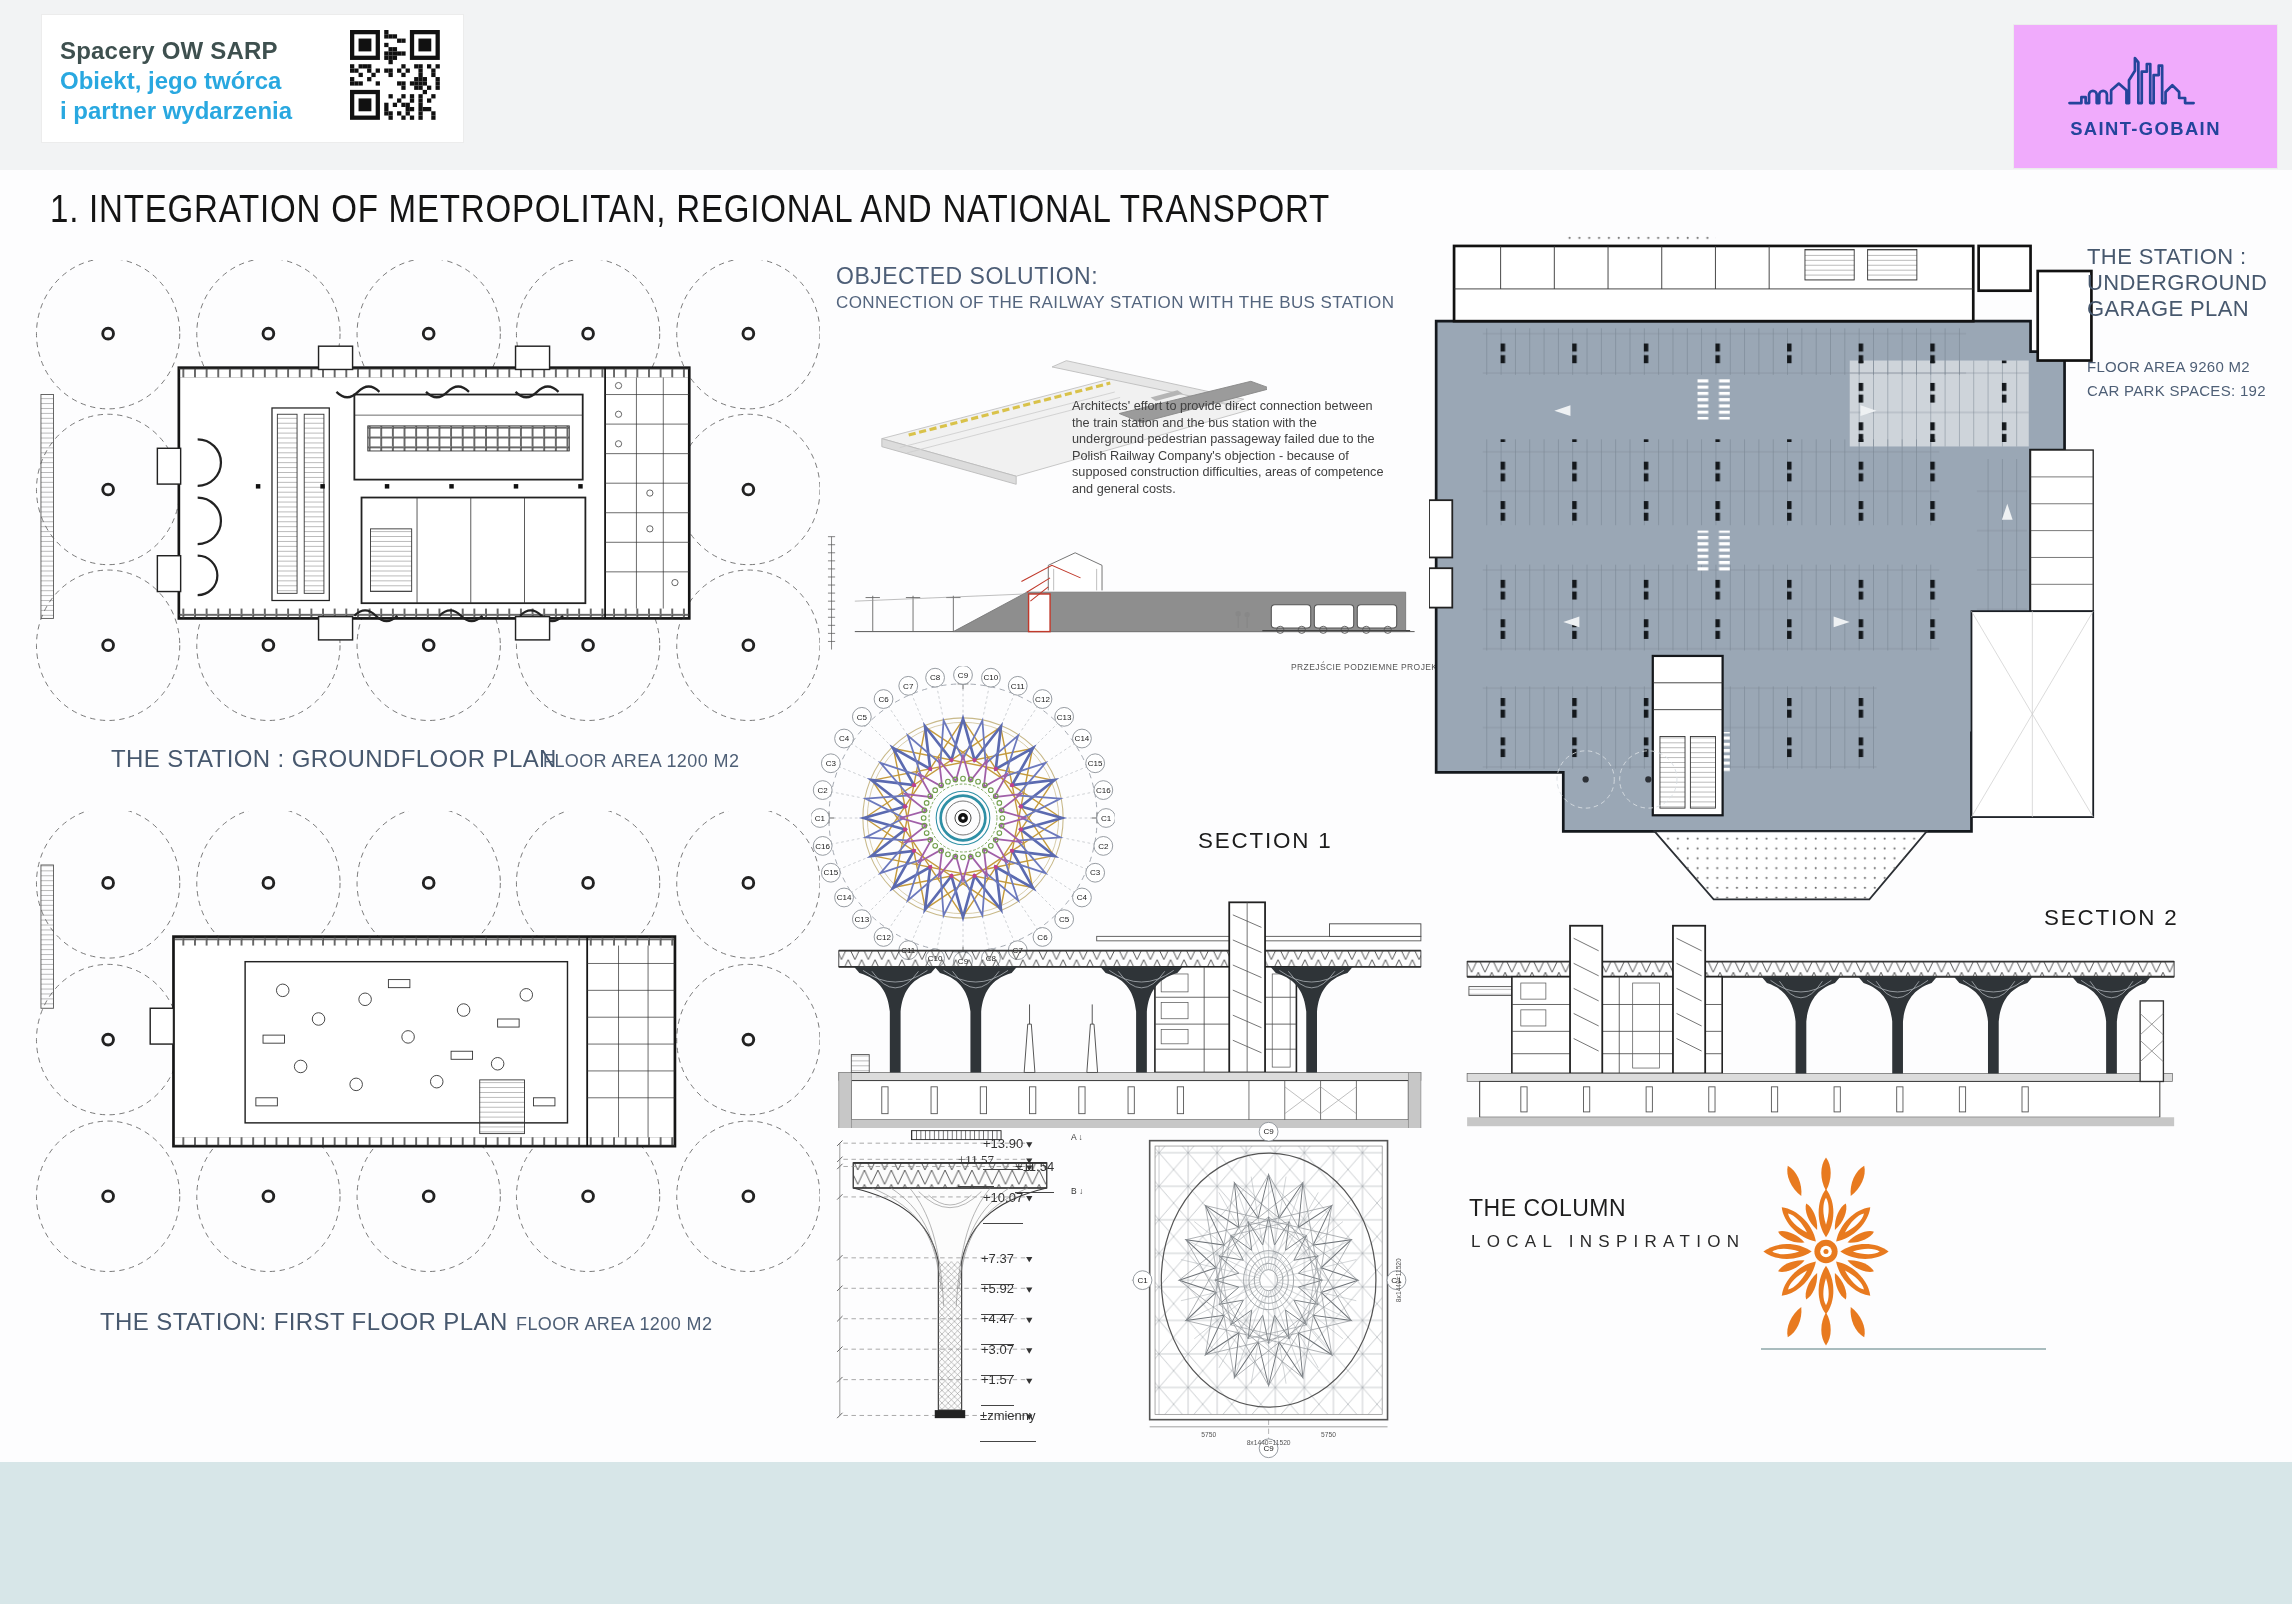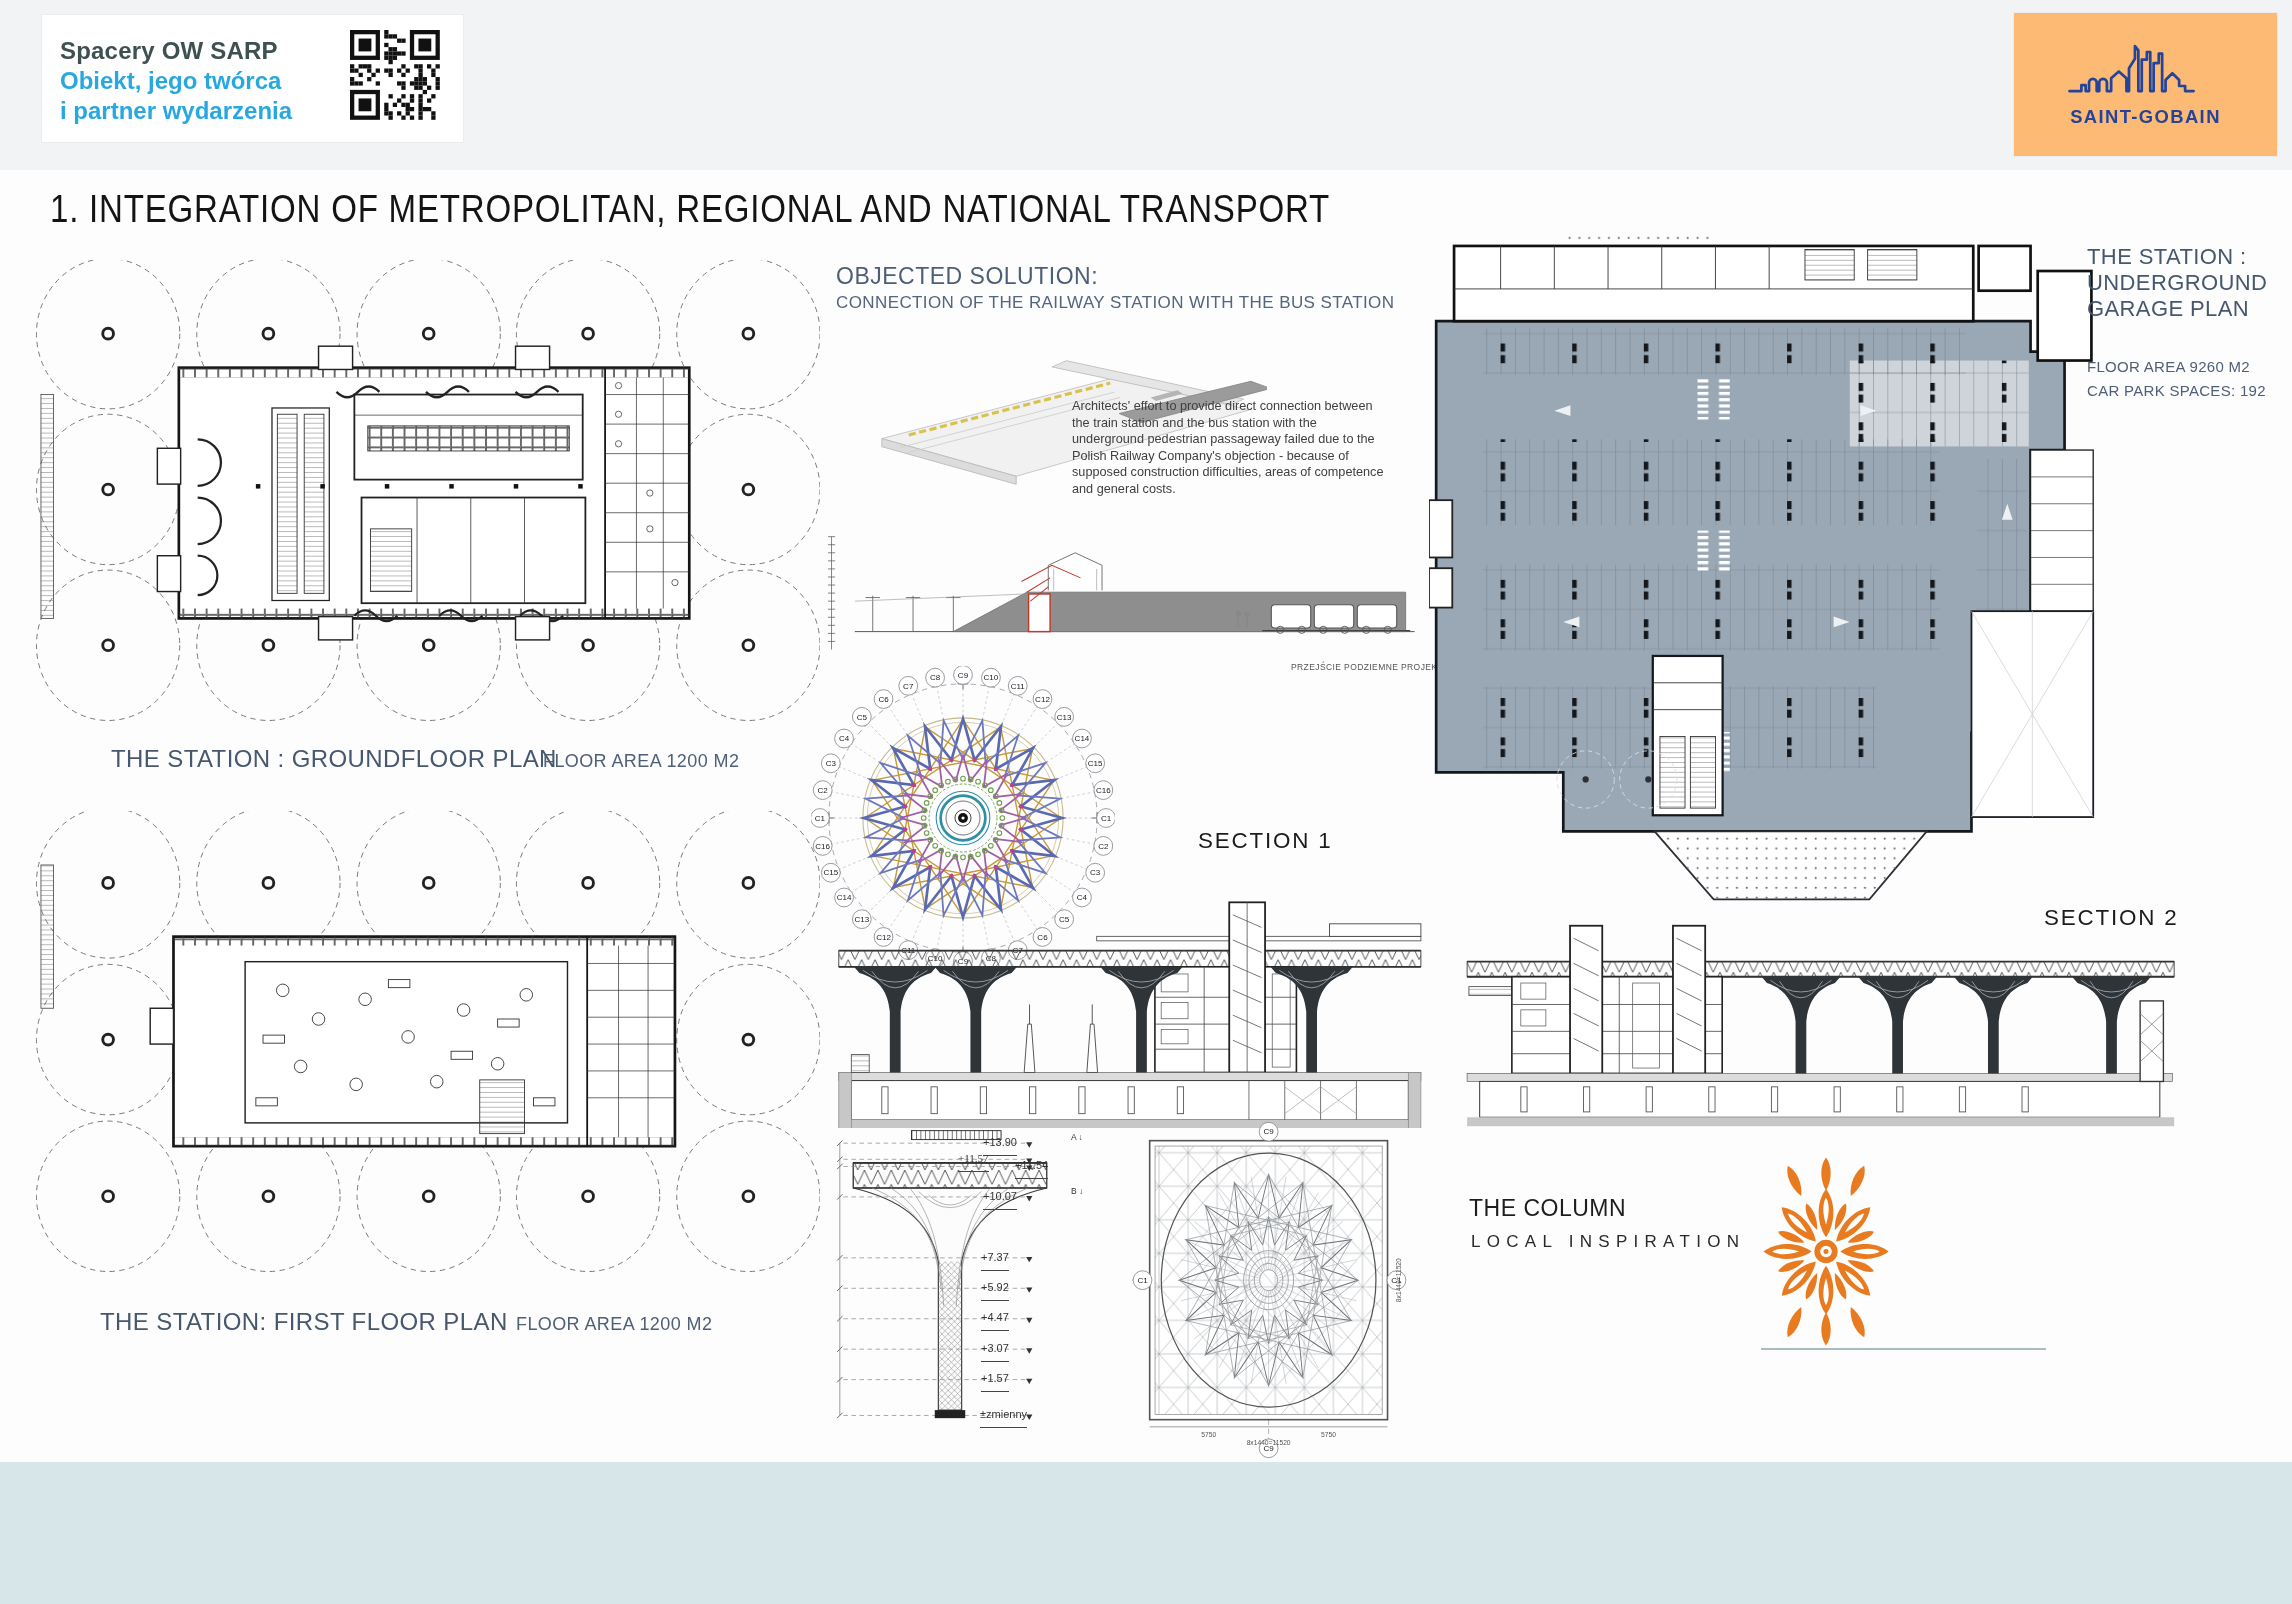--- a/index.html
+++ b/index.html
@@ -6,42 +6,42 @@
   .poster{position:relative;width:2293px;height:1605px;background:#fdfdfe;
           font-family:"Liberation Sans",sans-serif;overflow:hidden;}
   .abs{position:absolute;}
   
   .topband{position:absolute;left:0;top:0;width:2293px;height:170px;background:#f2f3f4;padding-left:12px;}
   .event-card{position:absolute;left:41px;top:14.3px;width:421px;height:127px;background:#fff;border:0.9px solid #ececec;}
   .event-l1{position:absolute;left:18px;top:21.5px;font-size:24px;font-weight:bold;color:#3e504f;letter-spacing:0.2px;}
   .event-l2{position:absolute;left:18px;top:52px;font-size:24px;font-weight:bold;color:#29a8e0;}
   .event-l3{position:absolute;left:18px;top:82px;font-size:24px;font-weight:bold;color:#29a8e0;}
   .qr{position:absolute;right:23px;top:14.3px;}
-  .sponsor-card{position:absolute;left:2013px;top:12px;width:263px;height:143px;background:#fdba74;border:0.9px solid #ececec;}
+  .sponsor-card{position:absolute;left:2013px;top:24px;width:263px;height:143px;background:#f0abfc;border:0.9px solid #ececec;}
   .sg-label{position:absolute;left:0;top:93px;width:263px;text-align:center;font-size:18.4px;
             letter-spacing:1.4px;font-weight:600;color:#24449b;}
   
   .main-title{position:absolute;left:50px;top:188px;font-size:38px;font-weight:400;color:#141414;
               letter-spacing:0.9px;white-space:nowrap;transform:scaleX(.87);transform-origin:left top;}
   .plan-caption{position:absolute;font-size:24px;color:#47586e;letter-spacing:0.4px;white-space:nowrap;}
   .plan-area{position:absolute;font-size:18px;color:#4e5f76;letter-spacing:0.4px;white-space:nowrap;}
   .obj-h{position:absolute;left:836px;top:263px;font-size:23px;color:#4d5e77;letter-spacing:0.5px;}
   .obj-sub{position:absolute;left:836px;top:293px;font-size:17px;color:#54657e;letter-spacing:0.4px;white-space:nowrap;}
   .obj-body{position:absolute;left:1072px;top:398px;width:315px;font-size:12.7px;line-height:1.3;color:#404040;}
   .rail-caption{position:absolute;left:1291px;top:662px;font-size:8.5px;color:#555;letter-spacing:0.4px;}
   .section-label{position:absolute;font-size:22.4px;color:#1c1c1c;letter-spacing:1.8px;white-space:nowrap;}
   .garage-cap{position:absolute;left:2087px;font-size:22px;color:#47586e;letter-spacing:0.4px;white-space:nowrap;}
   .garage-area{position:absolute;left:2087px;font-size:15px;color:#4e5f76;letter-spacing:0.3px;white-space:nowrap;}
   .col-h{position:absolute;left:1469px;top:1195px;font-size:23px;color:#1e1e1e;letter-spacing:0.5px;}
   .col-sub{position:absolute;left:1471px;top:1232px;font-size:17px;color:#2a2a2a;letter-spacing:6.3px;}
   .col-divider{position:absolute;left:1761px;top:1348px;width:285px;height:1.8px;background:#a9bcbe;}
   .col-body{position:absolute;left:1469px;top:1356px;width:527px;font-size:15.5px;line-height:1.28;color:#3a3a3a;}
   
   .elev-wrap{position:absolute;left:804px;top:1127px;width:309px;height:336px;}
-  .lv{position:absolute;font-size:11px;color:#333;border-bottom:0.9px solid #444;padding-bottom:7px;white-space:nowrap;}
+  .lv{position:absolute;font-size:13px;color:#333;border-bottom:0.9px solid #444;padding-bottom:18px;white-space:nowrap;}
   .mk{position:absolute;font-size:8.5px;color:#333;}
   
   .footer{position:absolute;left:0;top:1462px;width:2293px;height:143px;background:#d7e6e8;}
 </style>
 </head>
 <body>
 
 <div class="poster">
 
   <svg width="0" height="0" style="position:absolute">

